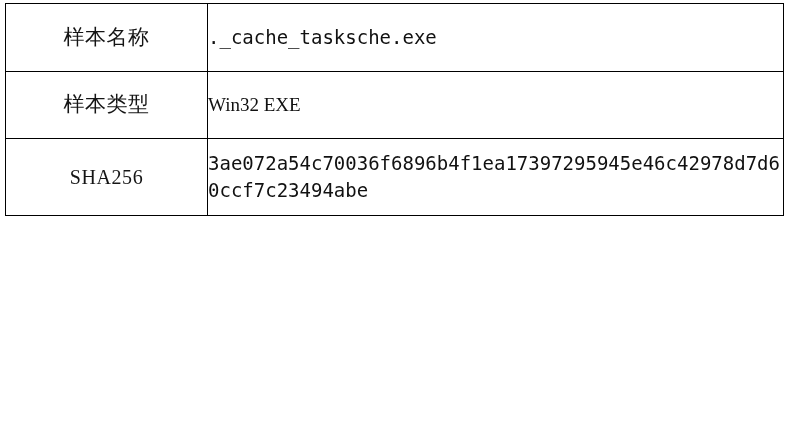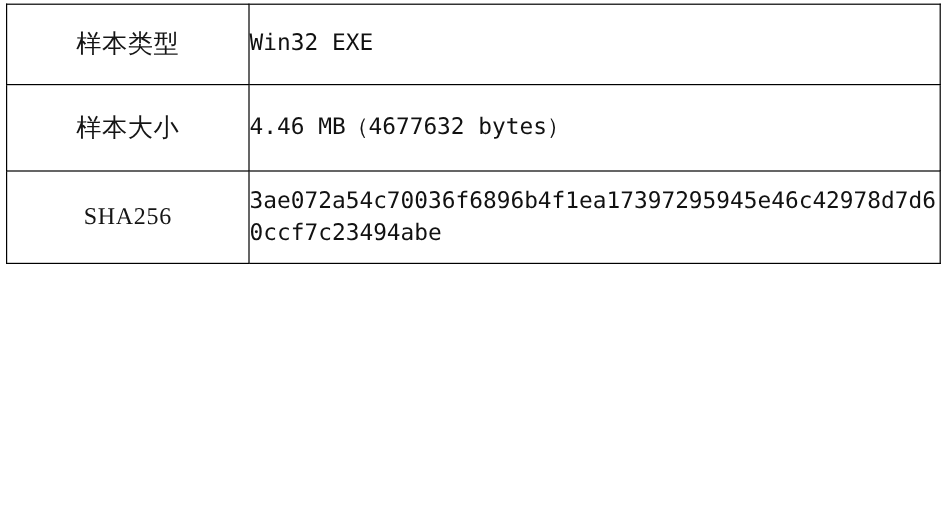--- a/index.html
+++ b/index.html
@@ -68,21 +68,21 @@
     font-size: 19px;
     line-height: 1.45;
     padding: 4px 2px 4px 9px;
     color: #111111;
     word-break: break-all;
     white-space: pre-wrap;
   }
 
   
   .row-name    td { height: 67px; }
-  .row-type    td { height: 66px; }
+  .row-type    td { height: 66px; font-family: Liberation Serif, serif; }
   .row-size    td { height: 71px; }
   .row-md5     td { height: 70px; }
   .row-sha1    td { height: 70px; }
   .row-sha256  td { height: 70px; }
 
   .row-sha256 .cell-value {
     line-height: 1.42;
     padding-top: 3px;
     padding-bottom: 3px;
   }
@@ -92,30 +92,30 @@
 
 <div id="page">
 
   <table class="info-table">
     <colgroup>
       <col class="col-label">
       <col class="col-value">
     </colgroup>
     <tbody>
 
+      <tr class="row-name">
+        <td class="cell-label cjk">样本名称</td>
+        <td class="cell-value">._cache_tasksche.exe</td>
+      </tr>
 
       <tr class="row-type">
         <td class="cell-label cjk">样本类型</td>
         <td class="cell-value">Win32 EXE</td>
       </tr>
 
-      <tr class="row-size">
-        <td class="cell-label cjk">样本大小</td>
-        <td class="cell-value">4.46 MB（4677632 bytes）</td>
-      </tr>
 
 
 
       <tr class="row-sha256">
         <td class="cell-label latin">SHA256</td>
         <td class="cell-value">3ae072a54c70036f6896b4f1ea17397295945e46c42978d7d60ccf7c23494abe</td>
       </tr>
 
     </tbody>
   </table>

